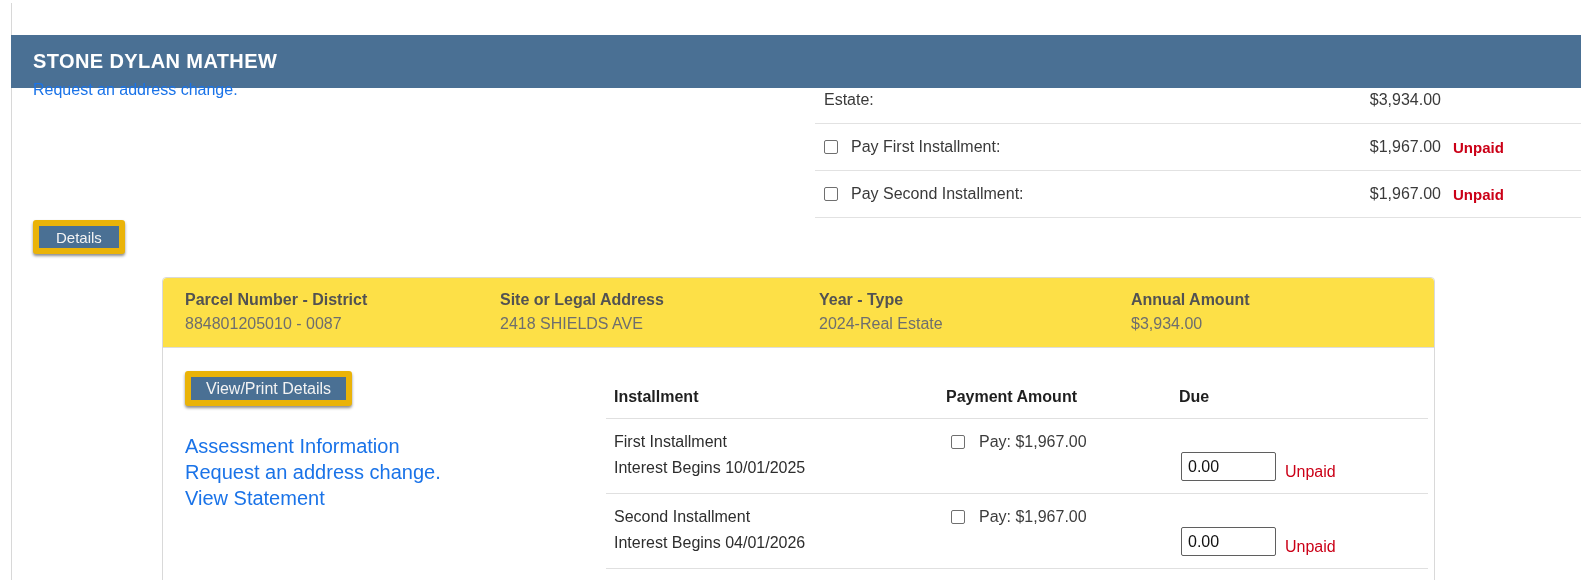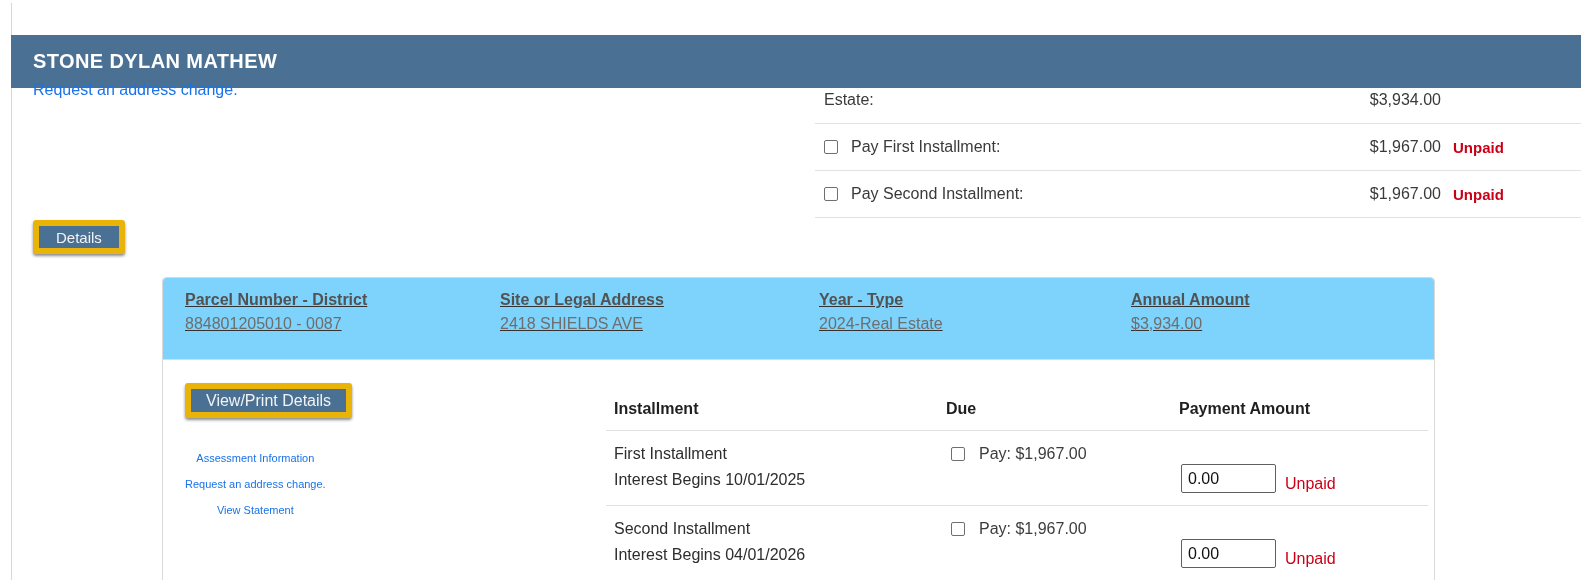--- a/index.html
+++ b/index.html
@@ -33,27 +33,27 @@
   .btn { display:inline-block; background:#4a7094; color:#f3f3f3; border:6px solid #eab308;
          border-radius:3px; box-shadow:0 2px 3px rgba(0,0,0,.45); cursor:pointer;
          font-family:"Liberation Sans", sans-serif; }
   .details-btn { position:absolute; left:33px; top:220px; height:34px; padding:0 17px; font-size:15px; }
   .vpd-btn { position:absolute; left:22px; top:23px; height:35px; padding:0 15px; font-size:16px; }
 
   
   .card { position:absolute; left:162px; top:277px; width:1273px; height:380px;
           border:1px solid #d9d9d9; border-radius:4px 4px 0 0; background:#fff; }
   .card-head { display:grid; grid-template-columns:315px 319px 312px auto;
-               background:#7dd3fc; border-bottom:1px solid #ddd; border-radius:4px 4px 0 0;
-               padding:13px 0 26px 22px;text-decoration:underline; }
+               background:#fde047; border-bottom:1px solid #ddd; border-radius:4px 4px 0 0;
+               padding:13px 0 14px 22px; }
   .ch-label { font-size:16px; font-weight:700; color:#525252; margin-bottom:6px; }
   .ch-value { font-size:16px; color:#6e6e6e; }
 
   .card-body { position:relative; height:300px; }
-  .links { position:absolute; left:22px; top:85px; font-size:11px; line-height:26px;text-align:center; }
+  .links { position:absolute; left:22px; top:85px; font-size:20px; line-height:26px; }
   .links a { display:block; }
 
   
   .itable { position:absolute; left:443px; top:27px; width:822px; font-size:16px; }
   .irow-head { display:grid; grid-template-columns:340px 233px 1fr; align-items:center;
                height:44px; border-bottom:1px solid #e0e0e0; font-weight:700; color:#1f1f1f; }
   .irow-head .c1 { padding-left:8px; }
   .irow { display:grid; grid-template-columns:340px 233px 1fr; border-bottom:1px solid #e0e0e0;
           padding:10px 0 12px 0; }
   .iname { padding-left:8px; color:#2d2d2d; line-height:26px; }
@@ -130,22 +130,22 @@
 
       <div class="links">
         <a class="link">Assessment Information</a>
         <a class="link">Request an address change.</a>
         <a class="link">View Statement</a>
       </div>
 
       <div class="itable">
         <div class="irow-head">
           <div class="c1">Installment</div>
+          <div>Payment Amount</div>
           <div>Due</div>
-          <div>Payment Amount</div>
         </div>
 
         <div class="irow">
           <div class="iname">
             <div>First Installment</div>
             <div>Interest Begins 10/01/2025</div>
           </div>
           <div class="idue">
             <input type="checkbox" class="cb" style="">
             <span>Pay: $1,967.00</span>

